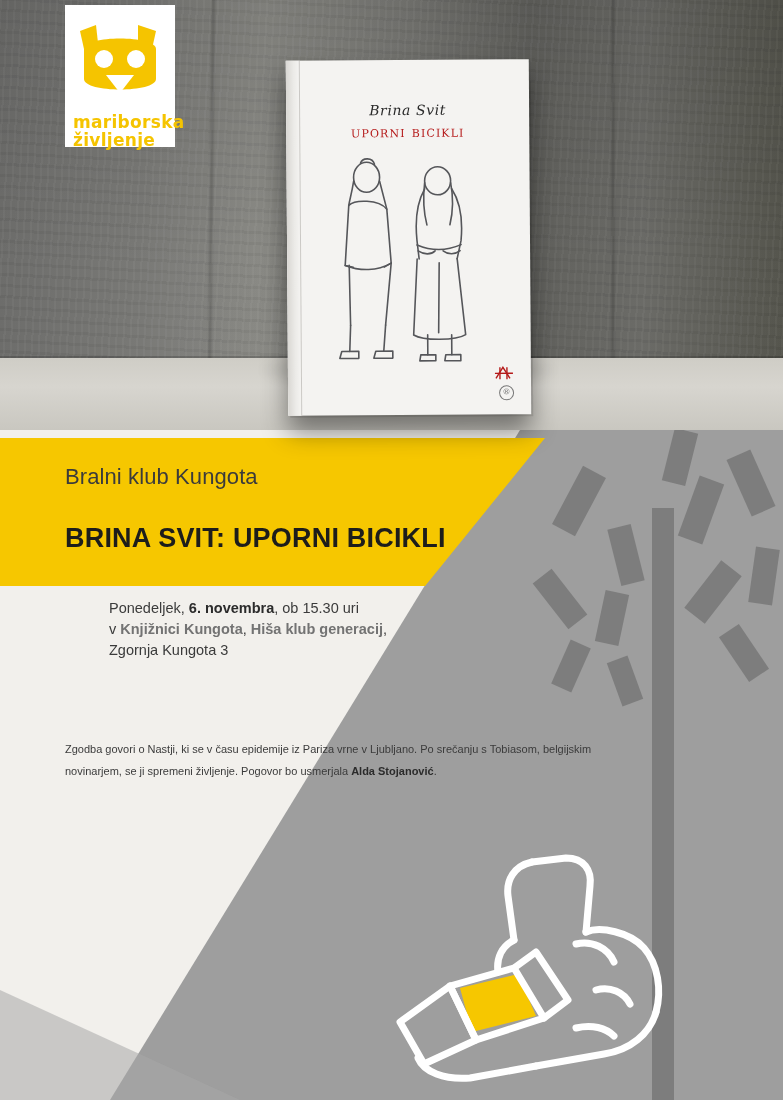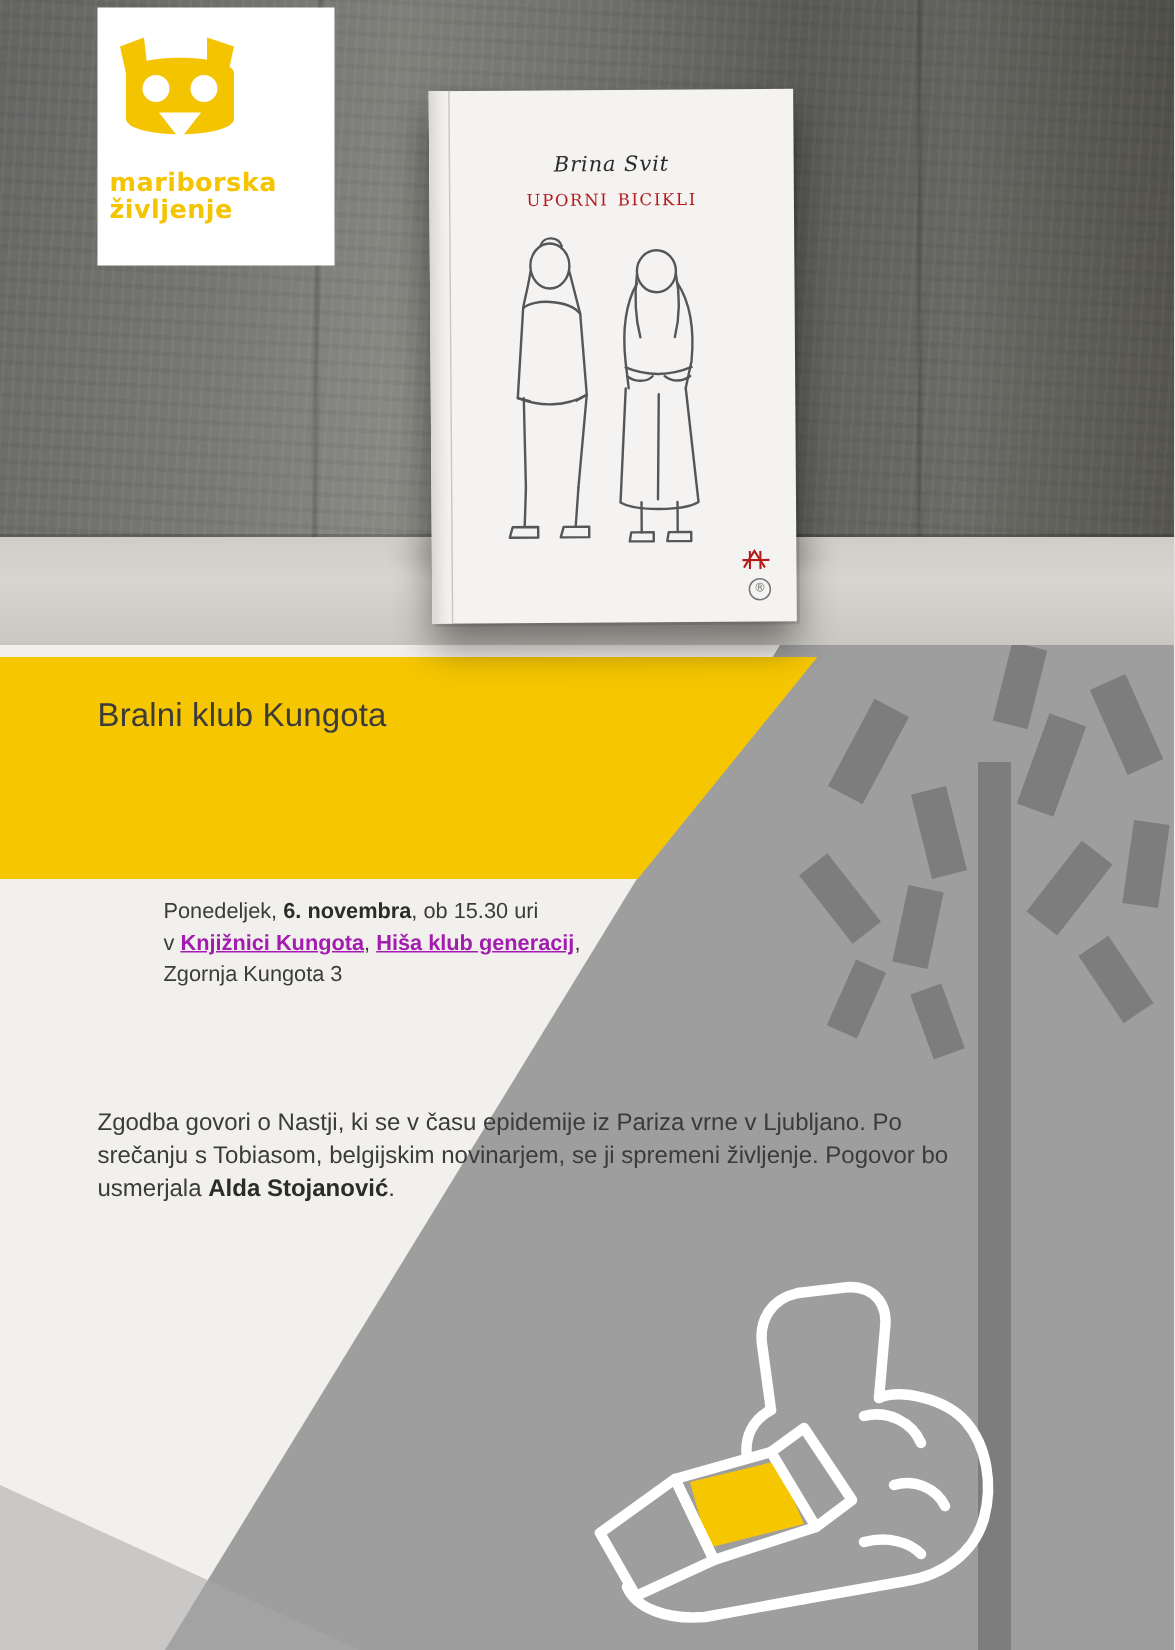--- a/index.html
+++ b/index.html
@@ -68,24 +68,23 @@
     left: 258px; bottom: 36px;
     width: 300px; height: 40px;
     background: radial-gradient(ellipse at 50% 40%, rgba(0,0,0,0.45), rgba(0,0,0,0) 70%);
     filter: blur(4px);
   }
 
   
   .logo-box {
     position: absolute;
     left: 65px; top: 5px;
-    width: 110px; height: 172px;
+    width: 110px; height: 142px;
     background: #ffffff;
     z-index: 6;
-    padding-left: 48px;
   }
   .logo-mark {
     position: absolute;
     left: 11px; top: 18px;
     width: 88px; height: 78px;
   }
   .logo-text {
     position: absolute;
     left: 8px; top: 108px;
     width: 96px;
@@ -198,27 +197,27 @@
     position: absolute;
     left: 65px; top: 598px;
     width: 430px;
     font-size: 14.5px;
     line-height: 21px;
     color: #3b3b3b;
     z-index: 4;
     margin-left: 44px;
   }
   .details b { font-weight: 700; color: #2b2b2b; }
-  .details .place { color: #a21caf; font-weight: 700; text-decoration: underline; }
+  .details .place { color: #737373; font-weight: 700; }
 
   .blurb {
     position: absolute;
     left: 65px; top: 738px;
     width: 580px;
-    font-size: 16px;
+    font-size: 11px;
     line-height: 22px;
     color: #3b3b3b;
     z-index: 4;
   }
   .blurb b { font-weight: 700; color: #2b2b2b; }
 
   
   .bottom-art {
     position: absolute;
     left: 300px; top: 840px;
@@ -327,20 +326,21 @@
       <rect x="752" y="118" width="24" height="56" transform="rotate(8 764 146)"></rect>
       <rect x="560" y="212" width="22" height="48" transform="rotate(24 571 236)"></rect>
       <rect x="614" y="228" width="22" height="46" transform="rotate(-20 625 251)"></rect>
       <rect x="732" y="196" width="24" height="54" transform="rotate(-34 744 223)"></rect>
       <rect x="668" y="0" width="24" height="54" transform="rotate(14 680 27)"></rect>
     </g>
   </svg>
 
   <div class="yellow-banner"></div>
   <div class="banner-sub">Bralni klub Kungota</div>
+  <div class="banner-title">BRINA SVIT: UPORNI BICIKLI</div>
 
   <div class="details">
     <div><span>Ponedeljek, </span><b>6. novembra</b><span>, ob 15.30 uri</span></div>
     <div><span>v </span><span class="place">Knjižnici Kungota</span><span>, </span><span class="place">Hiša klub generacij</span><span>,</span></div>
     <div>Zgornja Kungota 3</div>
   </div>
 
   <div class="blurb"><span>Zgodba govori o Nastji, ki se v času epidemije iz Pariza vrne v Ljubljano. Po srečanju s Tobiasom, belgijskim novinarjem, se ji spremeni življenje. Pogovor bo usmerjala </span><b>Alda Stojanović</b><span>.</span></div>
 
   <svg class="bottom-art" viewBox="0 0 483 260">

